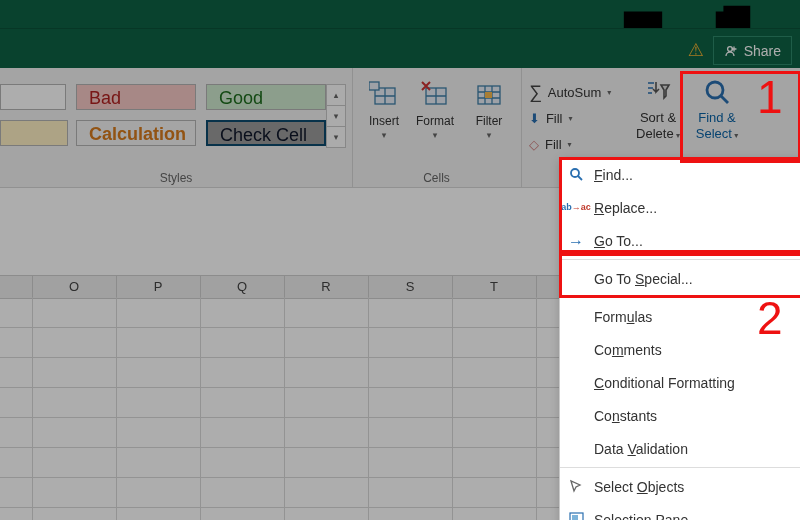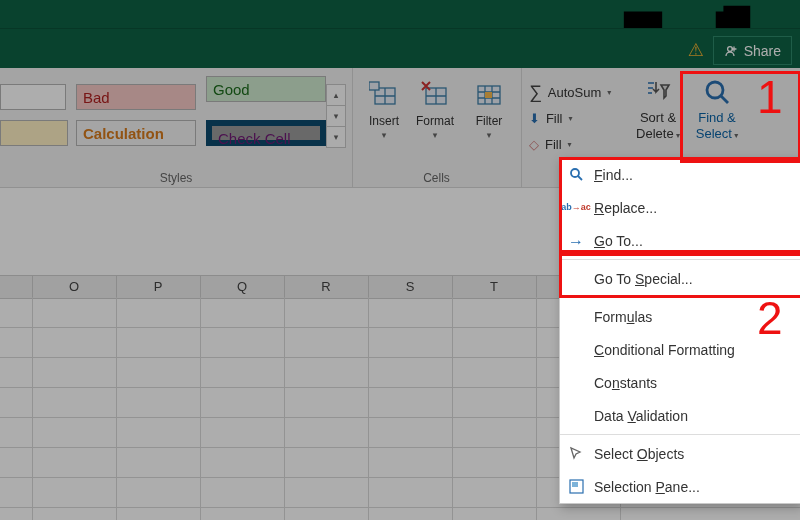--- a/index.html
+++ b/index.html
@@ -15,24 +15,24 @@
   
   .sharebar{position:absolute;top:28px;left:0;right:0;height:40px;background:#0e6245;border-top:1px solid #0b5138;z-index:10}
   .share{position:absolute;right:8px;top:7px;height:27px;padding:0 10px;color:#fff;border:1px solid #2f8a6b;display:flex;align-items:center;gap:6px;font-size:14px}
   .warn{position:absolute;right:96px;top:10px;color:#f7b332;font-size:18px}
   
   .ribbon{position:absolute;top:68px;left:0;right:0;height:119px;background:#f2f2f2;border-bottom:1px solid #d6d6d6;z-index:10}
   .group{position:absolute;top:0;bottom:0;border-right:1px solid #d6d6d6}
   .group .label{position:absolute;bottom:2px;left:0;right:0;text-align:center;color:#666;font-size:12px}
   
   .g-styles{left:0;width:352px}
-  .stylecell{position:absolute;width:120px;height:26px;border:1px solid #b4b4b4;background:#fff;font-size:15px;line-height:26px;padding-left:6px;box-sizing:border-box}
+  .stylecell{position:absolute;width:120px;height:26px;border:1px solid #b4b4b4;background:#fff;font-size:18px;line-height:26px;padding-left:12px;box-sizing:border-box}
   .g-styles .c1{left:0;top:16px;width:66px}
   .g-styles .c2{left:76px;top:16px}
-  .g-styles .c3{left:206px;top:8px}
+  .g-styles .c3{left:206px;top:16px}
   .g-styles .c4{left:0;top:52px;width:68px}
   .g-styles .c5{left:76px;top:52px}
   .g-styles .c6{left:206px;top:52px}
   .scroll{position:absolute;right:6px;top:16px;width:18px;height:62px;border:1px solid #c7c7c7;background:#fdfdfd}
   .scroll div{height:20px;border-bottom:1px solid #c7c7c7;text-align:center;font-size:9px;color:#666;line-height:20px}
   
   .g-cells{left:352px;width:169px}
   .bbtn{position:absolute;top:10px;width:50px;text-align:center;color:#333;font-size:12px}
   .bbtn .ic{width:34px;height:32px;margin:0 auto 4px;display:flex;align-items:center;justify-content:center}
   .bbtn .dd{font-size:9px;color:#666;margin-top:2px}
@@ -102,21 +102,21 @@
 </div>
 
 <div class="ribbon">
 
   <div class="group g-styles">
     <div class="stylecell c1" style="background:#fff;color:#333"></div>
     <div class="stylecell c2" style="background:#f6c9c6;color:#b12121">Bad</div>
     <div class="stylecell c3" style="background:#cfe9cf;color:#1d6d1d">Good</div>
     <div class="stylecell c4" style="background:#fff1c5;color:#444"></div>
     <div class="stylecell c5" style="background:#f4f4f4;color:#d77b1c;font-weight:600">Calculation</div>
-    <div class="stylecell c6" style="background:#9b9b9b;color:#701a75;border:6px solid #0c4a6e">Check Cell</div>
+    <div class="stylecell c6" style="background:#9b9b9b;color:#0f172a;border:2px solid #0c4a6e">Check Cell</div>
     <div class="scroll">
       <div>▴</div>
       <div>▾</div>
       <div style="border:none">▾</div>
     </div>
     <div class="label">Styles</div>
   </div>
 
   <div class="group g-cells">
     <div class="bbtn" style="left:7px">
@@ -250,20 +250,23 @@
   </div>
   <hr>
   <div class="mi">
     <span>Go To <span class="ul">S</span>pecial...</span>
   </div>
   <hr>
   <div class="mi">
     <span>Form<span class="ul">u</span>las</span>
   </div>
   <div class="mi">
+    <span>Co<span class="ul">m</span>ments</span>
+  </div>
+  <div class="mi">
     <span><span class="ul">C</span>onditional Formatting</span>
   </div>
   <div class="mi">
     <span>Co<span class="ul">n</span>stants</span>
   </div>
   <div class="mi">
     <span>Data <span class="ul">V</span>alidation</span>
   </div>
   <hr>
   <div class="mi">

